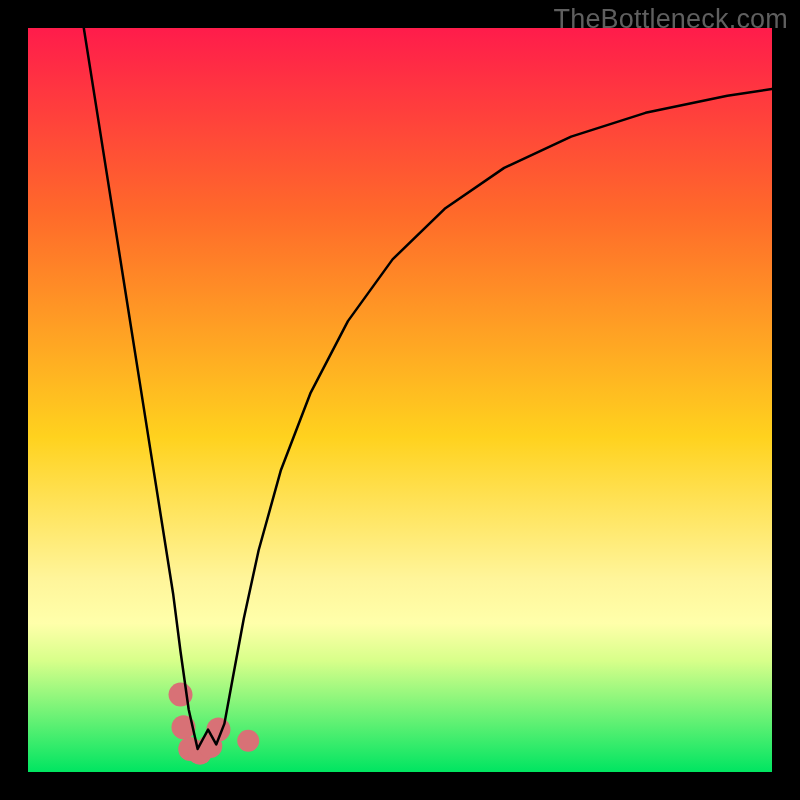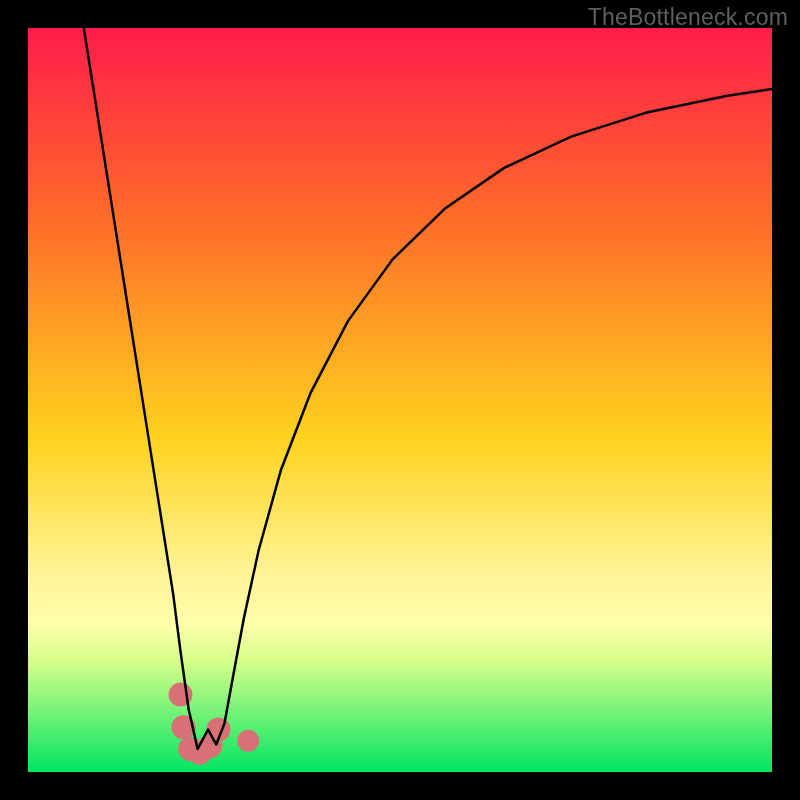--- a/index.html
+++ b/index.html
@@ -1,18 +1,18 @@
 <!DOCTYPE html>
 <html><head>
 <meta charset="utf-8">
 <style>
   html,body{margin:0;padding:0}
   body{width:800px;height:800px;background:#000;position:relative;font-family:Arial,Helvetica,sans-serif}
   .frame{position:absolute;left:28px;top:28px;width:744px;height:744px;overflow:hidden}
-  .attribution{position:absolute;top:4px;right:12px;color:#5f5f5f;font-size:23px;letter-spacing:.2px}
+  .attribution{position:absolute;top:4px;right:12px;color:#5f5f5f;font-size:27px;letter-spacing:.2px}
   svg{display:block}
 </style>
 </head>
 <body>
 
 <div class="attribution">TheBottleneck.com</div>
 
 <div class="frame">
   <svg id="chart-svg" width="744" height="744" viewBox="0 0 744 744">
     <defs>

